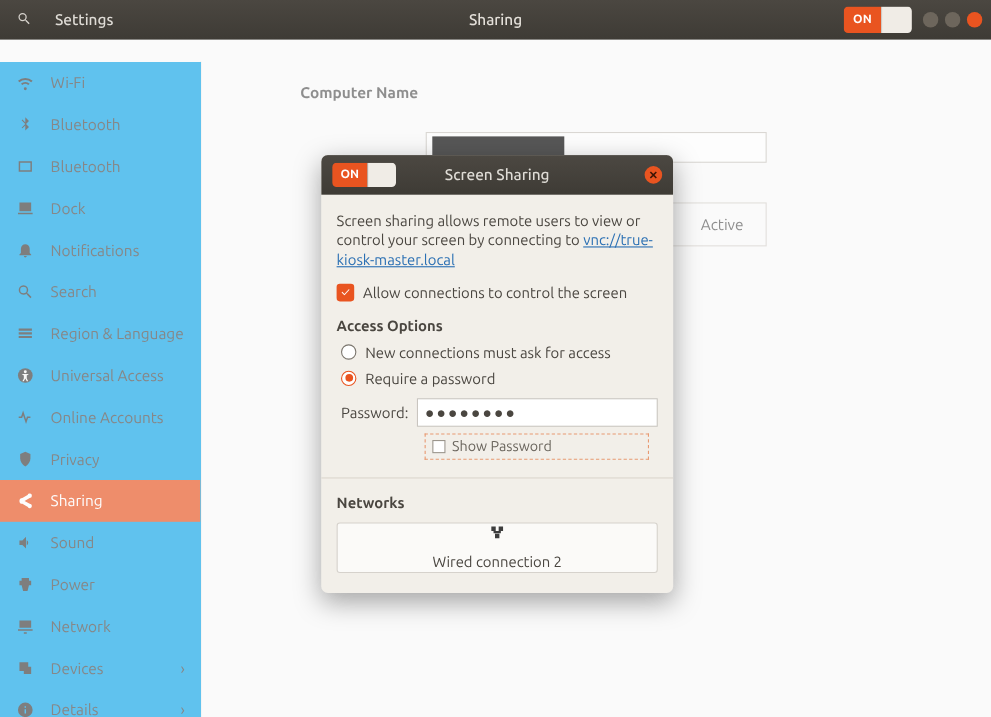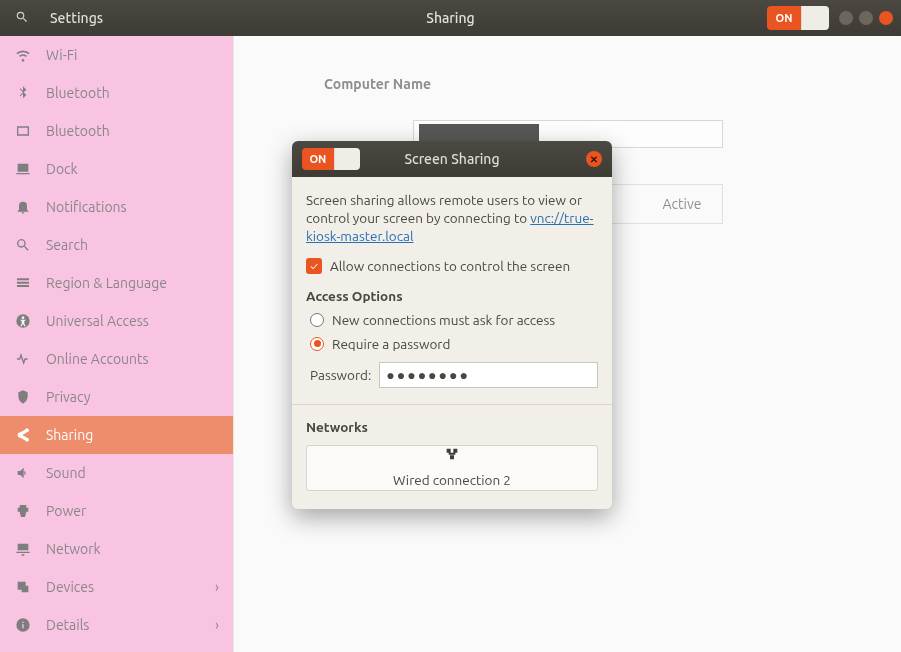--- a/index.html
+++ b/index.html
@@ -85,24 +85,25 @@
     }
     .dimmer {
       position: absolute;
       inset: 0;
       background: rgba(250,250,250,0.35);
       pointer-events: none;
       z-index: 5;
     }
     
     .sidebar {
-      width: 234px;
-      background: #f9a8d4;
+      width: 183px;
+      background: #0ea5e9;
       border-right: 1px solid #e2dfdb;
       overflow-y: auto;
+      margin-top: 20px;
     }
     .sidebar-item {
       height: 38px;
       display: flex; align-items: center;
       padding: 0 14px;
       gap: 14px;
       color: #4a4a4a;
       cursor: pointer;
       position: relative;
     }
@@ -464,20 +465,24 @@
     <div class="row-radio">
       <div class="radio sel"></div>
       <span>Require a password</span>
     </div>
     <div class="pw-row">
       <span class="pw-label">Password:</span>
       <div class="pw-input">
         <span>●●●●●●●●</span>
       </div>
     </div>
+    <div class="showpw-row">
+      <div class="showpw-box"></div>
+      <span>Show Password</span>
+    </div>
     <hr class="hr">
     <div class="networks-title">Networks</div>
     <div class="network-row">
       <span class="net-icon">
         <svg viewBox="0 0 24 24" width="16" height="16" fill="#3d3d3d">
             <path d="M4 4h6v6H4zM14 4h6v6h-6zM9 14h6v6H9zM7 10v3h10v-3M12 14v-1"></path>
           </svg>
       </span>
       <span>Wired connection 2</span>
       <span class="fill"></span>

